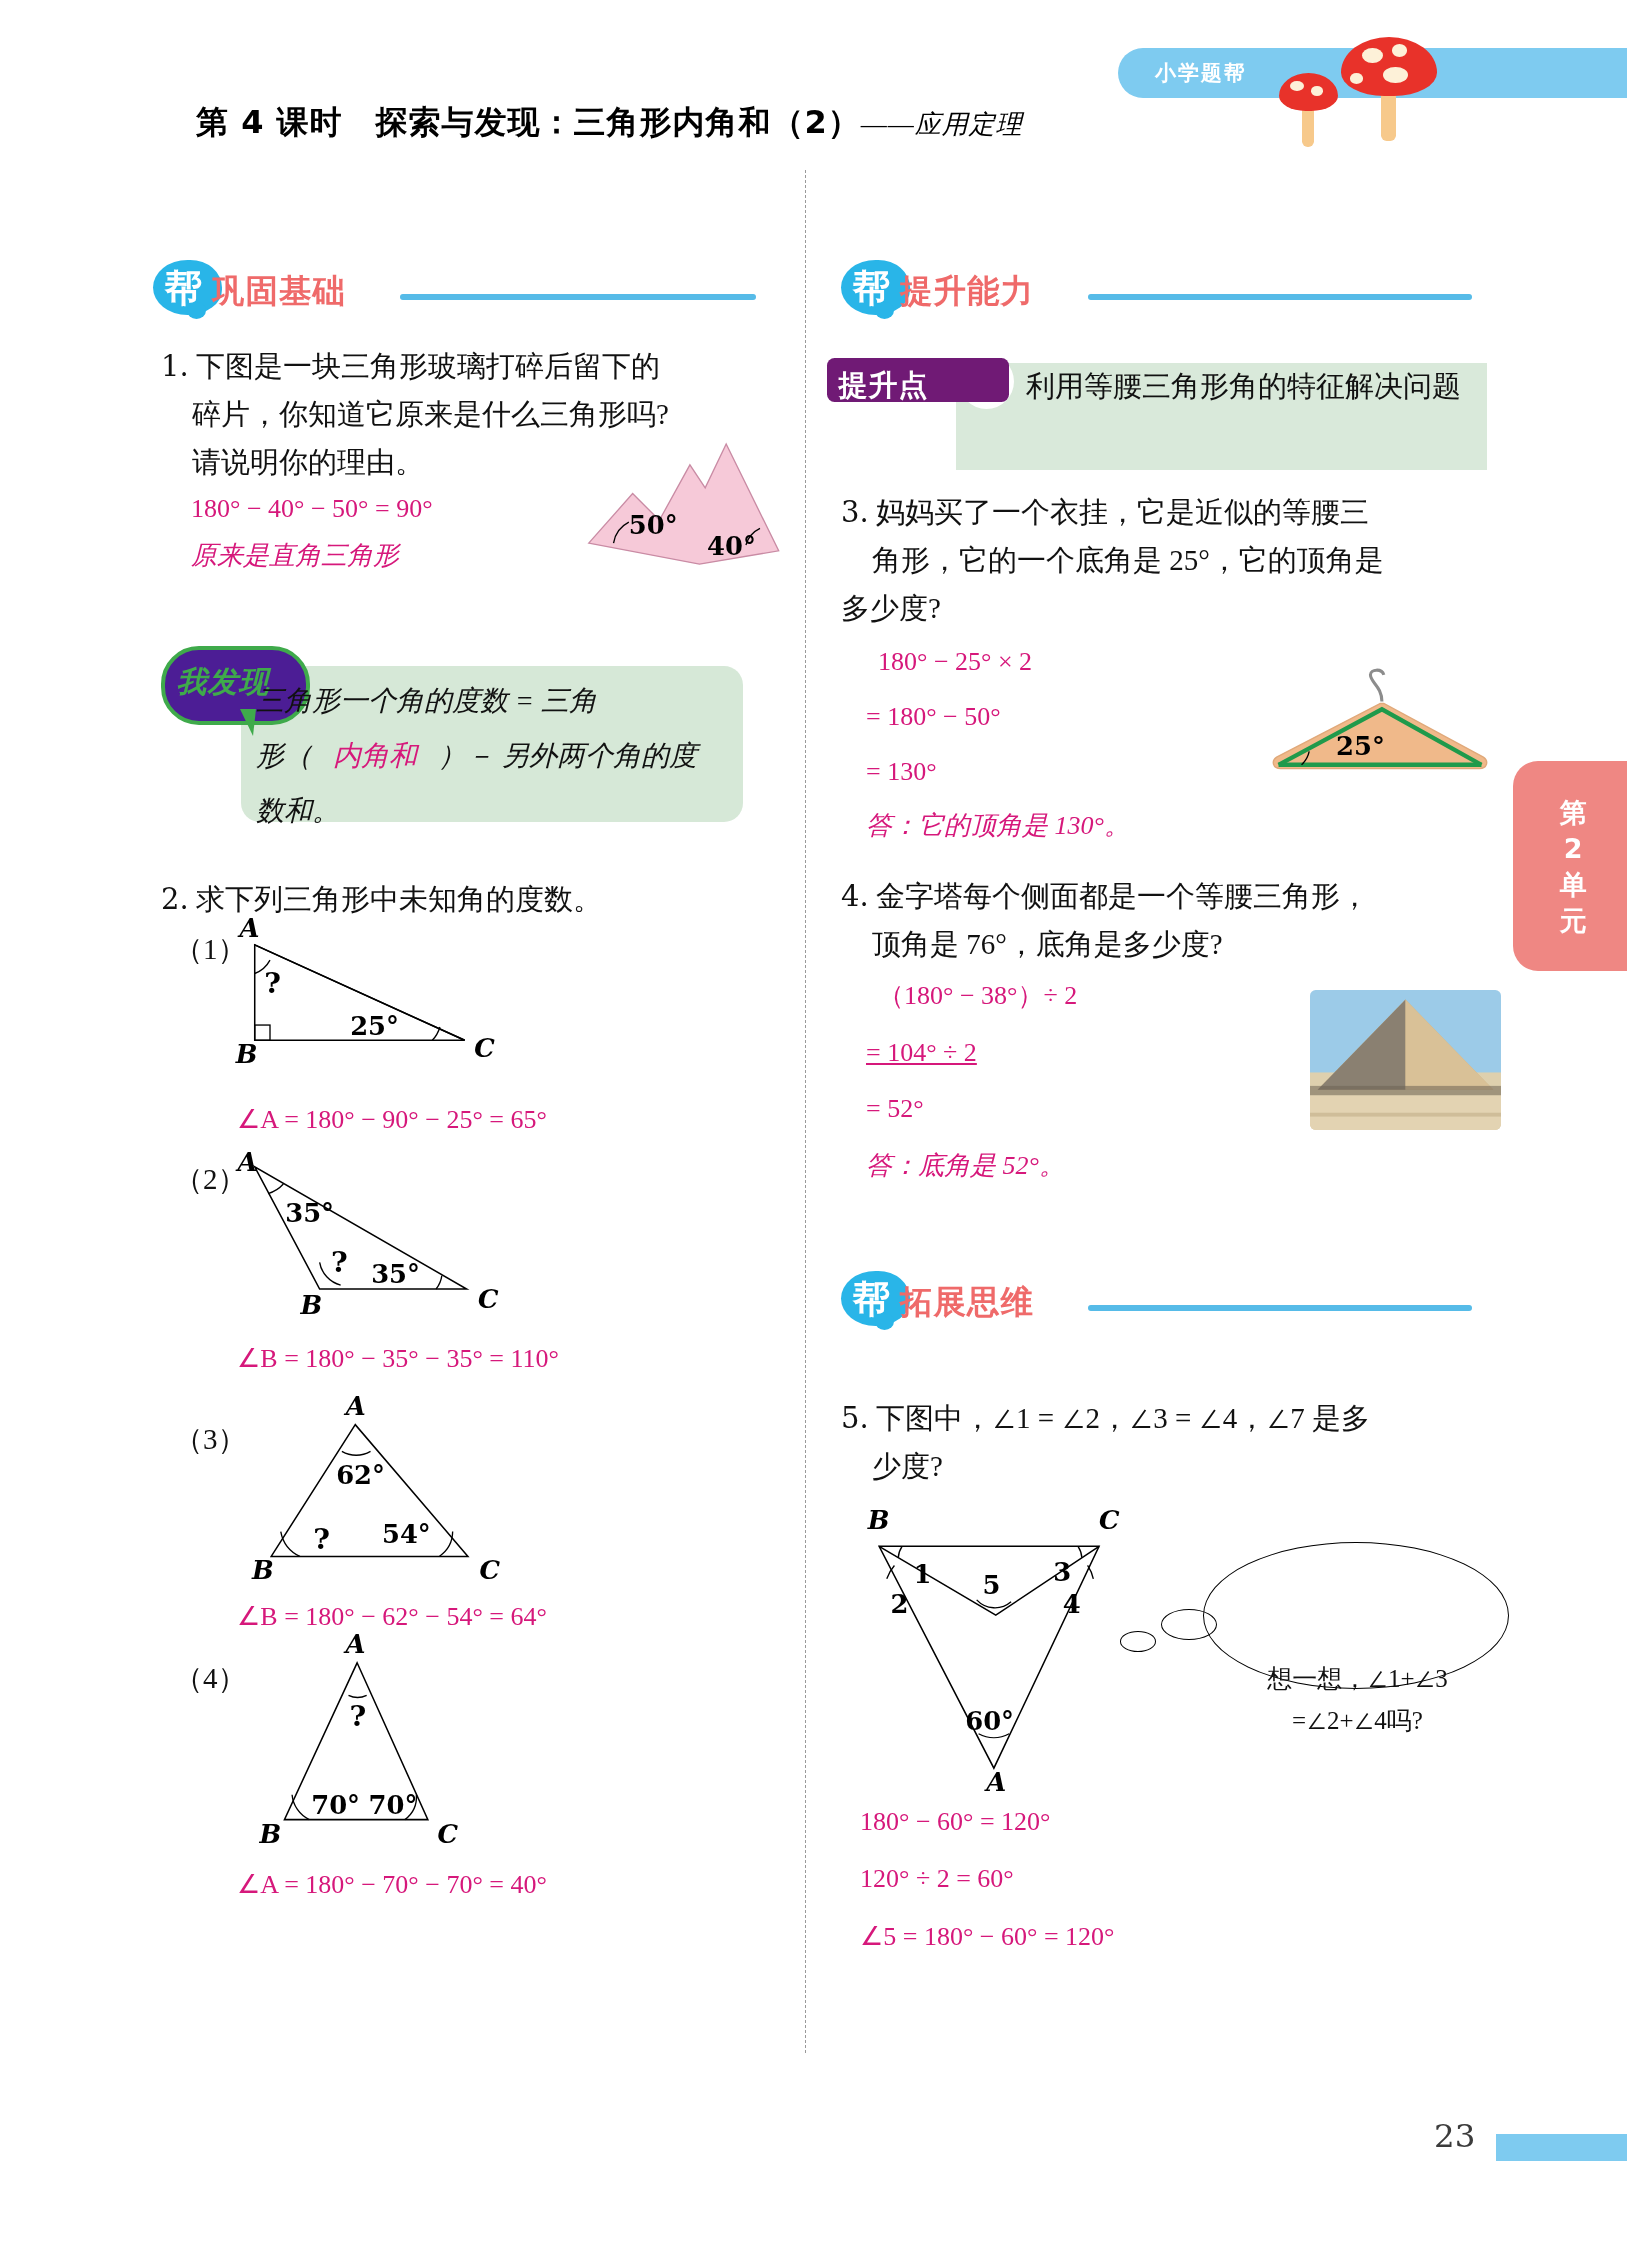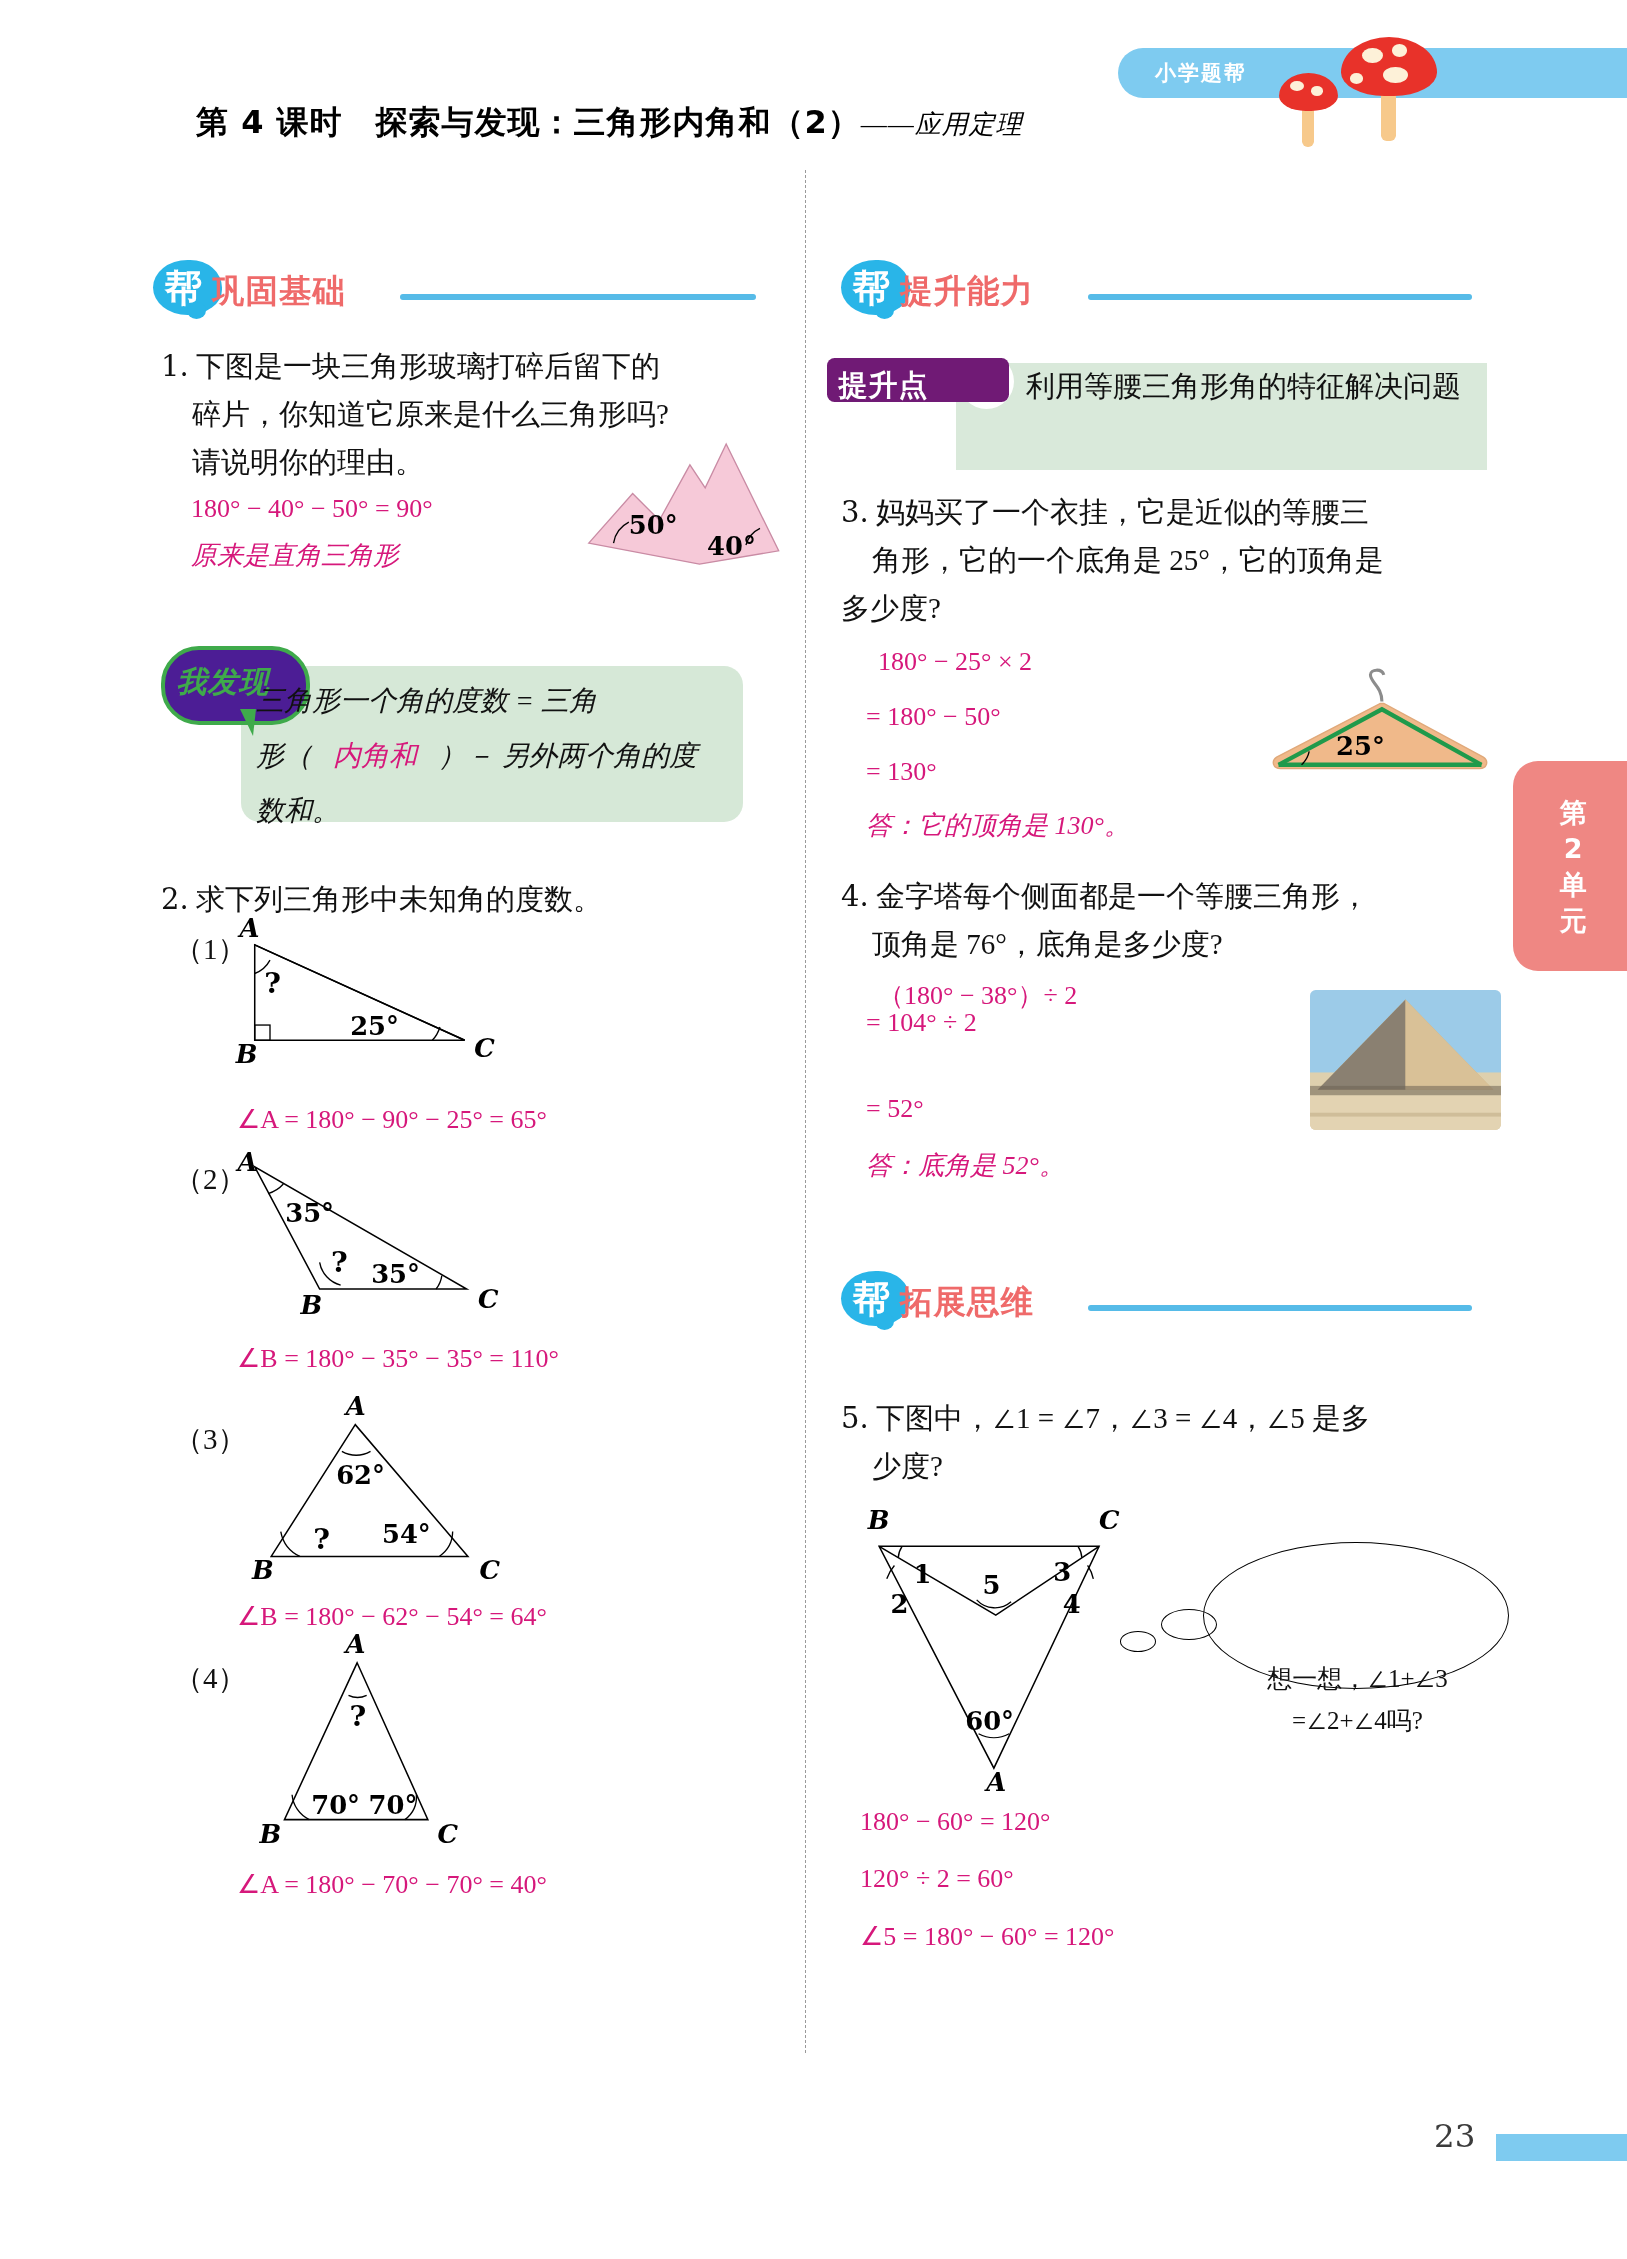--- a/index.html
+++ b/index.html
@@ -331,21 +331,21 @@
     <text class="deg" x="70" y="90">25°</text>
   </svg>
 
   <div class="q" style="left:841px;top:872px;width:612px;">
     <span class="num">4.</span>
     <span>金字塔每个侧面都是一个等腰三角形，</span><br>
     <span style="display:inline-block;margin-left:31px;">顶角是 76°，底角是多少度?</span>
   </div>
 
   <div class="ans" style="left:878px;top:973px;">（180° − 38°）÷ 2</div>
-  <div class="ans" style="left:866px;top:1000px;">= 104° ÷ 2</div>
+  <div class="ans" style="left:866px;top:1030px;text-decoration:underline;">= 104° ÷ 2</div>
   <div class="ans" style="left:866px;top:1086px;">= 52°</div>
   <div class="ans hw" style="left:866px;top:1143px;">答：底角是 52°。</div>
 
   <svg class="pyr" viewBox="0 0 200 146" preserveAspectRatio="none">
     <rect x="0" y="0" width="200" height="92" fill="#9ccbe8"></rect>
     <rect x="0" y="86" width="200" height="60" fill="#ded0ae"></rect>
     <polygon points="100,10 8,104 192,104" fill="#cbb084"></polygon>
     <polygon points="100,10 8,104 100,104" fill="#8a8071"></polygon>
     <polygon points="100,10 192,104 100,104" fill="#d9c197"></polygon>
     <rect x="0" y="100" width="200" height="10" fill="#6e6354" opacity="0.55"></rect>
@@ -355,21 +355,21 @@
 
   <div class="sec" style="left:841px;top:1271px;width:631px;">
     <div class="blob"></div>
     <div class="bang">帮</div>
     <div class="stext">拓展思维</div>
     <div class="rule" style="left:247px;width:384px;"></div>
   </div>
 
   <div class="q" style="left:841px;top:1394px;width:631px;">
     <span class="num">5.</span>
-    <span>下图中，∠1 = ∠7，∠3 = ∠4，∠5 是多</span><br>
+    <span>下图中，∠1 = ∠2，∠3 = ∠4，∠7 是多</span><br>
     <span style="display:inline-block;margin-left:31px;">少度?</span>
   </div>
 
   <svg class="fig" style="left:860px;top:1508px;width:306px;height:287px;" viewBox="0 0 320 300">
     <polygon class="thin" points="20,40 250,40 140,272"></polygon>
     <polyline class="thin" points="20,40 142,112 250,40"></polyline>
     <path class="arc" d="M44,40 A24,24 0 0 0 40,52"></path>
     <path class="arc" d="M36,60 A40,40 0 0 0 28,74"></path>
     <path class="arc" d="M228,40 A24,24 0 0 1 232,52"></path>
     <path class="arc" d="M238,60 A40,40 0 0 1 244,74"></path>

